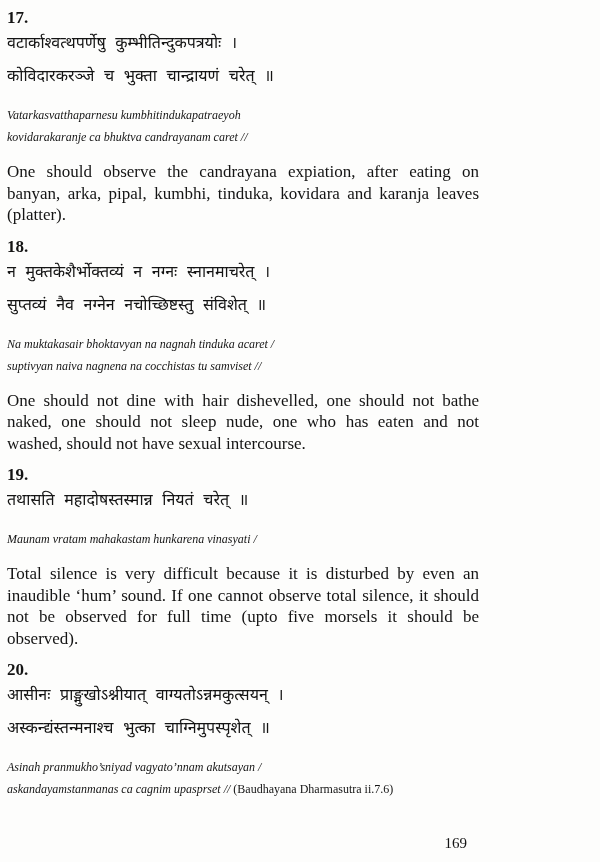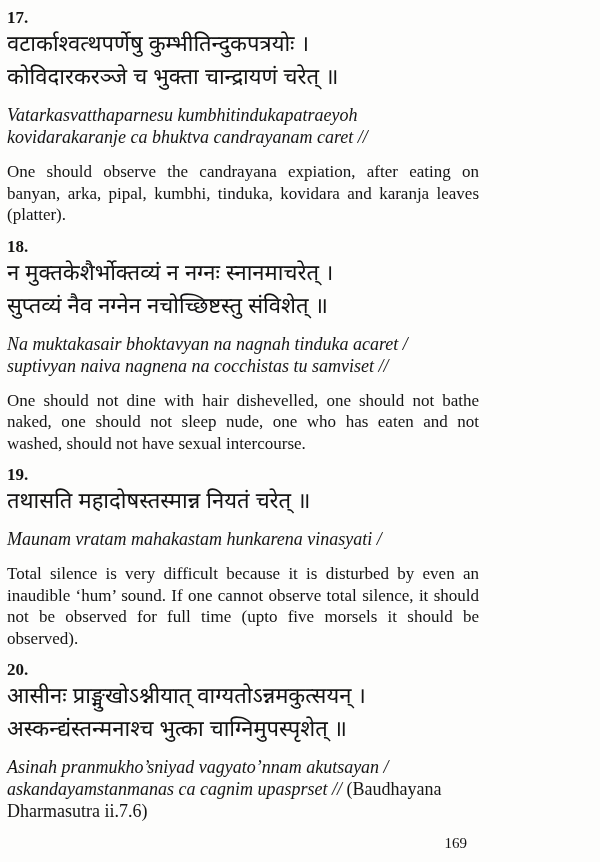--- a/index.html
+++ b/index.html
@@ -20,28 +20,28 @@
     padding: 8px 5px 0 7px;
   }
   .verse { margin: 0 0 11px 0; }
   .verse-num {
     font-size: 17px;
     font-weight: bold;
     line-height: 20px;
     margin: 0 0 4px 0;
   }
   .dev {
-    font-size: 22px;
+    font-size: 16px;
     line-height: 24px;
     margin: 0 0 9px 0;
-    font-family: Liberation Sans, sans-serif;
+    font-family: Liberation Mono, monospace;
   }
   .translit {
     font-style: italic;
-    font-size: 18px;
+    font-size: 12px;
     line-height: 22px;
     margin: 15px 0 0 0;
   }
   .translation {
     font-size: 17px;
     line-height: 21.5px;
     text-align: justify;
     margin: 13px 0 0 0;
     font-family: Liberation Serif, serif;
   }

